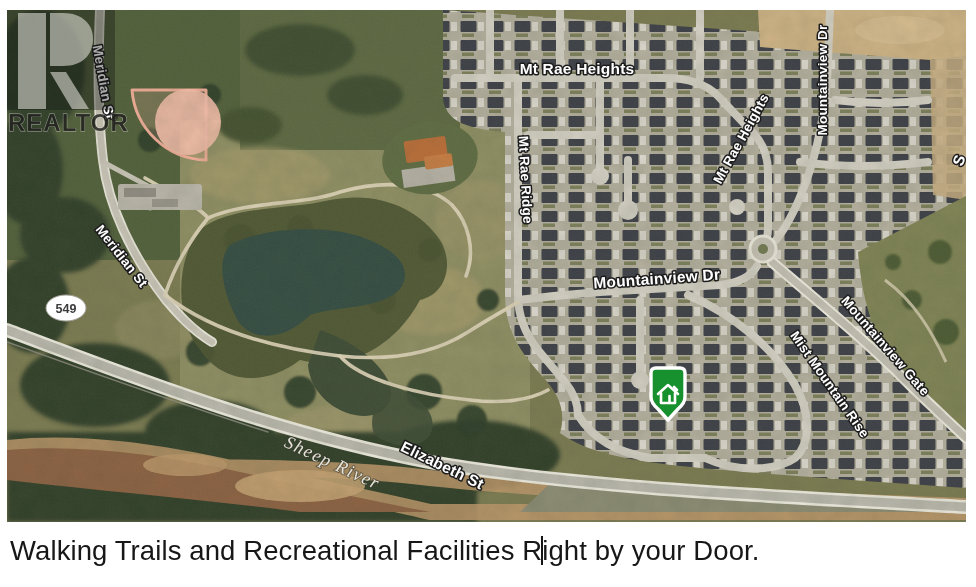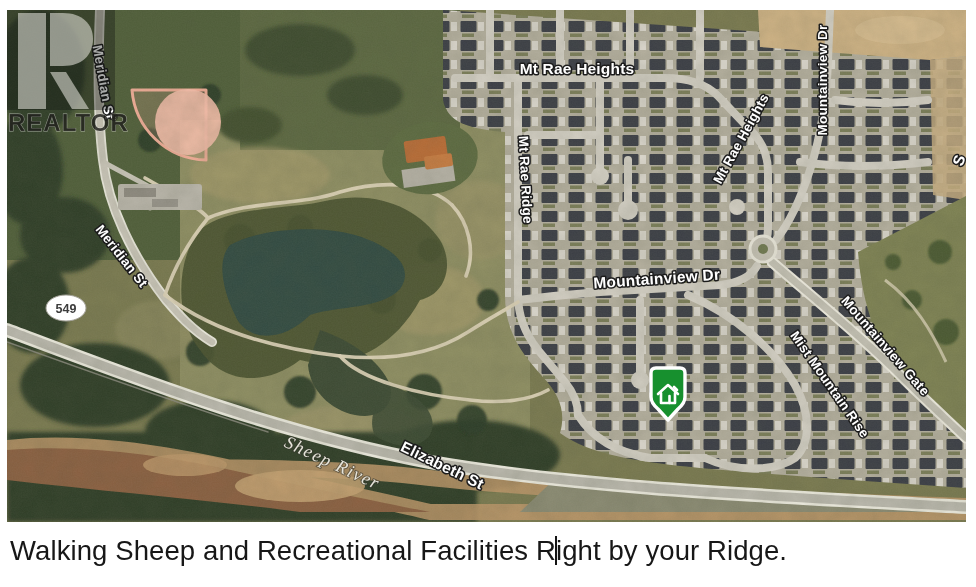--- a/index.html
+++ b/index.html
@@ -249,16 +249,16 @@
           <path d="M50,13 h13 c19,0 30,11 30,26 c0,16 -11,27 -30,27 h-13 z"></path>
           <path d="M50,72 L66,72 L89,109 L72,109 Z"></path>
         </g>
         <text class="brand" x="8" y="131">REALTOR</text>
         <text class="brand-r" transform="translate(110,113) rotate(90)">®</text>
       </g>
     </svg>
   </div>
 
   <div class="caption">
-    <span>Walking Sheep and Recreational Facilities R</span><span class="caret"></span><span>ight by your Ridge.</span>
+    <span>Walking Trails and Recreational Facilities R</span><span class="caret"></span><span>ight by your Door.</span>
   </div>
 
 </div>
 
 </body></html>

